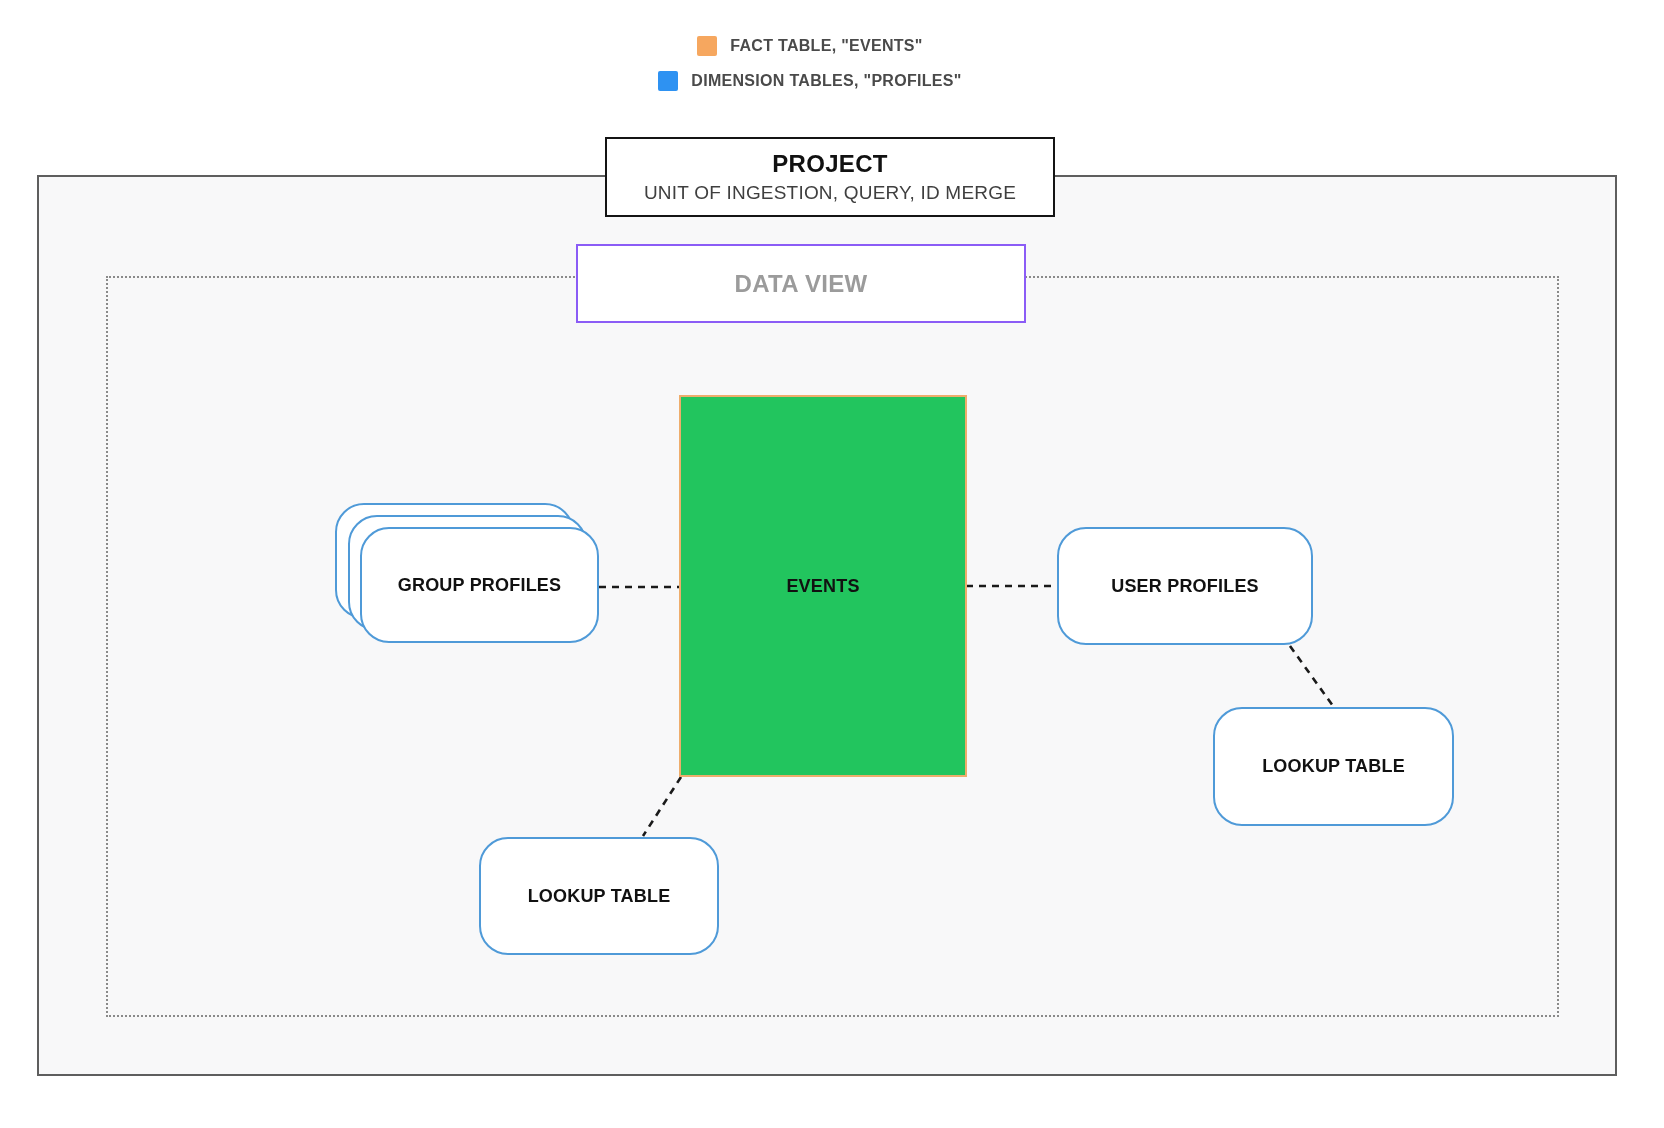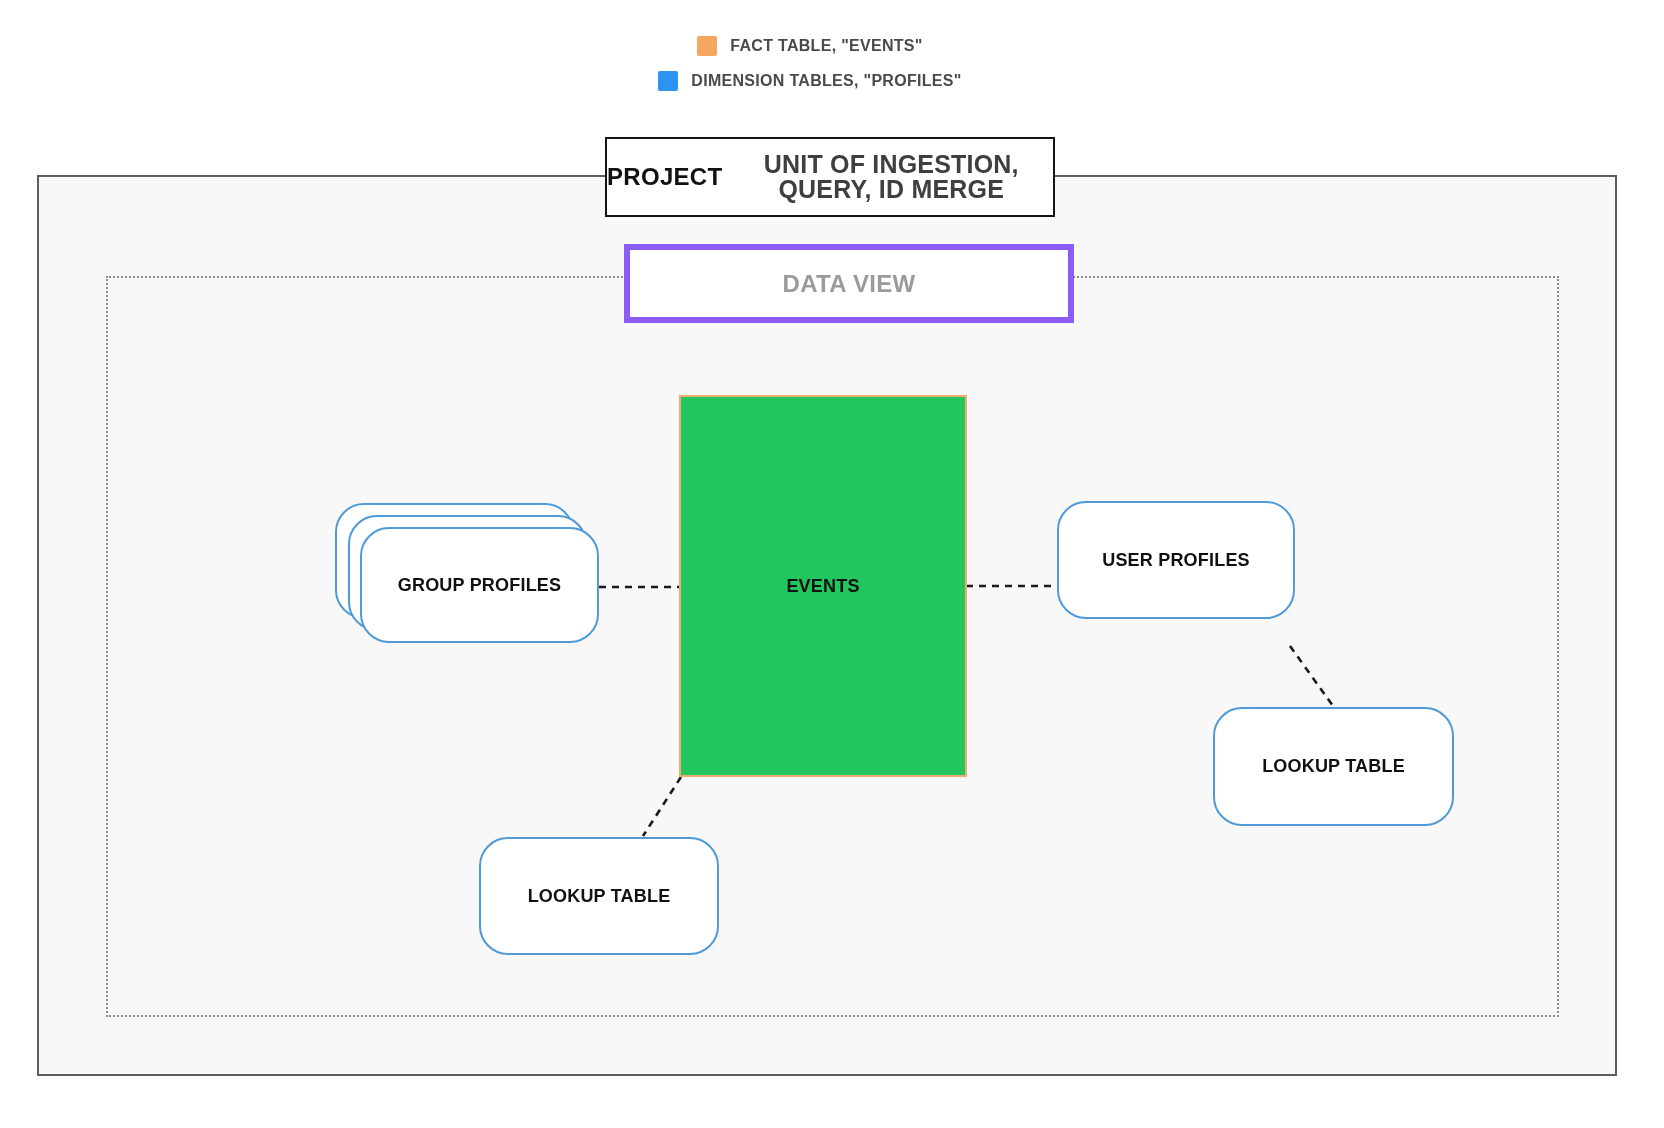--- a/index.html
+++ b/index.html
@@ -49,50 +49,49 @@
     stroke-dasharray: 7 6;
     fill: none;
   }
 
   
   .plaque {
     position: absolute;
     box-sizing: border-box;
     background: #ffffff;
     display: flex;
-    flex-direction: row;
+    flex-direction: column;
     align-items: center;
     justify-content: center;
     gap: 7px;
     z-index: 5;
     text-align: center;
   }
   .plaque-project {
     left: 605px; top: 137px;
     width: 450px; height: 80px;
     border: 2.5px solid #141414;
   }
   .plaque-dataview {
-    left: 624px; top: 244px;
+    left: 576px; top: 244px;
     width: 450px; height: 79px;
-    border: 6px solid #8b5cf6;
+    border: 2px solid #8b5cf6;
   }
   .plaque-title {
     font-size: 24px;
     font-weight: bold;
     color: #111111;
     letter-spacing: 0.3px;
     line-height: 1;
   }
   .plaque-sub {
-    font-size: 25px;
+    font-size: 19px;
     color: #3f3f3f;
     letter-spacing: 0.2px;
     line-height: 1;
-    font-weight: bold;
   }
   .plaque-dataview .plaque-title { color: #9b9b9b; }
   .plaque-dataview .plaque-sub   { color: #b5b5b5; }
 
   
   .node {
     position: absolute;
     box-sizing: border-box;
     background: #22c55e;
     display: flex;
@@ -112,22 +111,22 @@
     width: 288px; height: 382px;
     border: 2px solid #eead6c;
   }
   .dim-card {
     background: #ffffff;
     border: 2px solid #4f9ad8;
     border-radius: 29px;
     box-sizing: border-box;
   }
   .node-user-profiles {
-    left: 1057px; top: 501px;
-    width: 238px; height: 118px;
+    left: 1057px; top: 527px;
+    width: 256px; height: 118px;
   }
   .node-lookup-right {
     left: 1213px; top: 707px;
     width: 241px; height: 119px;
   }
   .node-lookup-bottom {
     left: 479px; top: 837px;
     width: 240px; height: 118px;
   }
 

